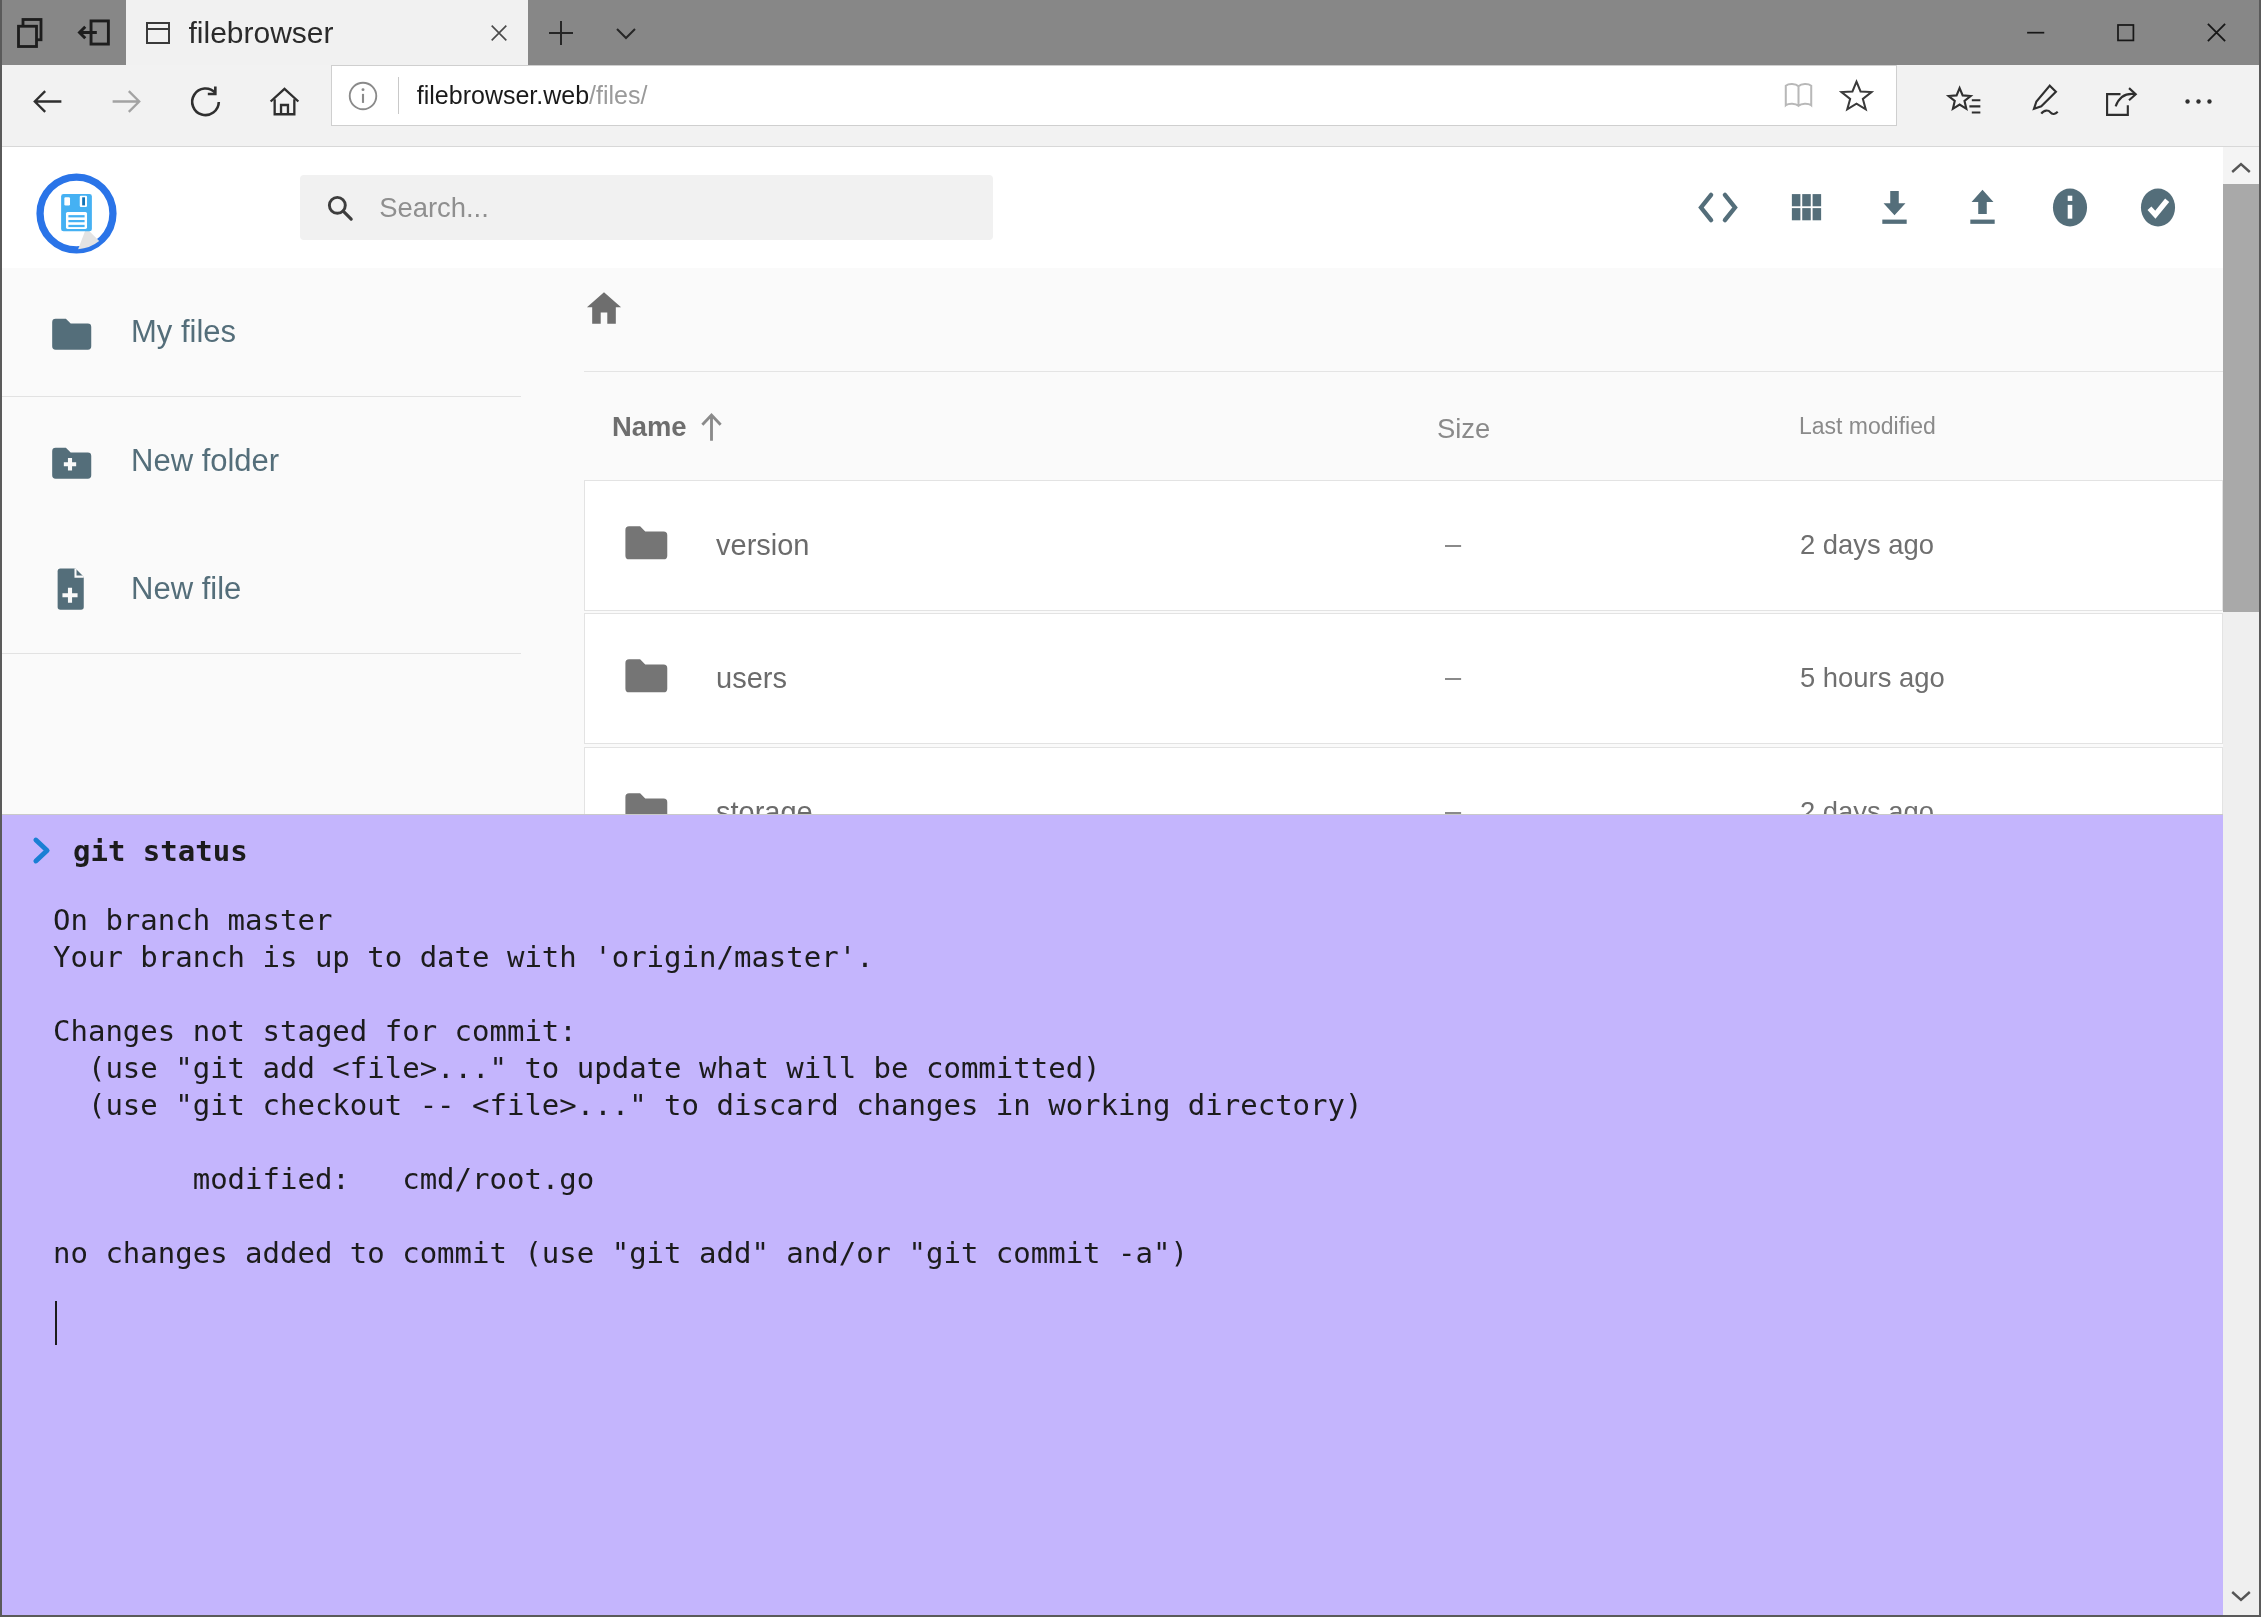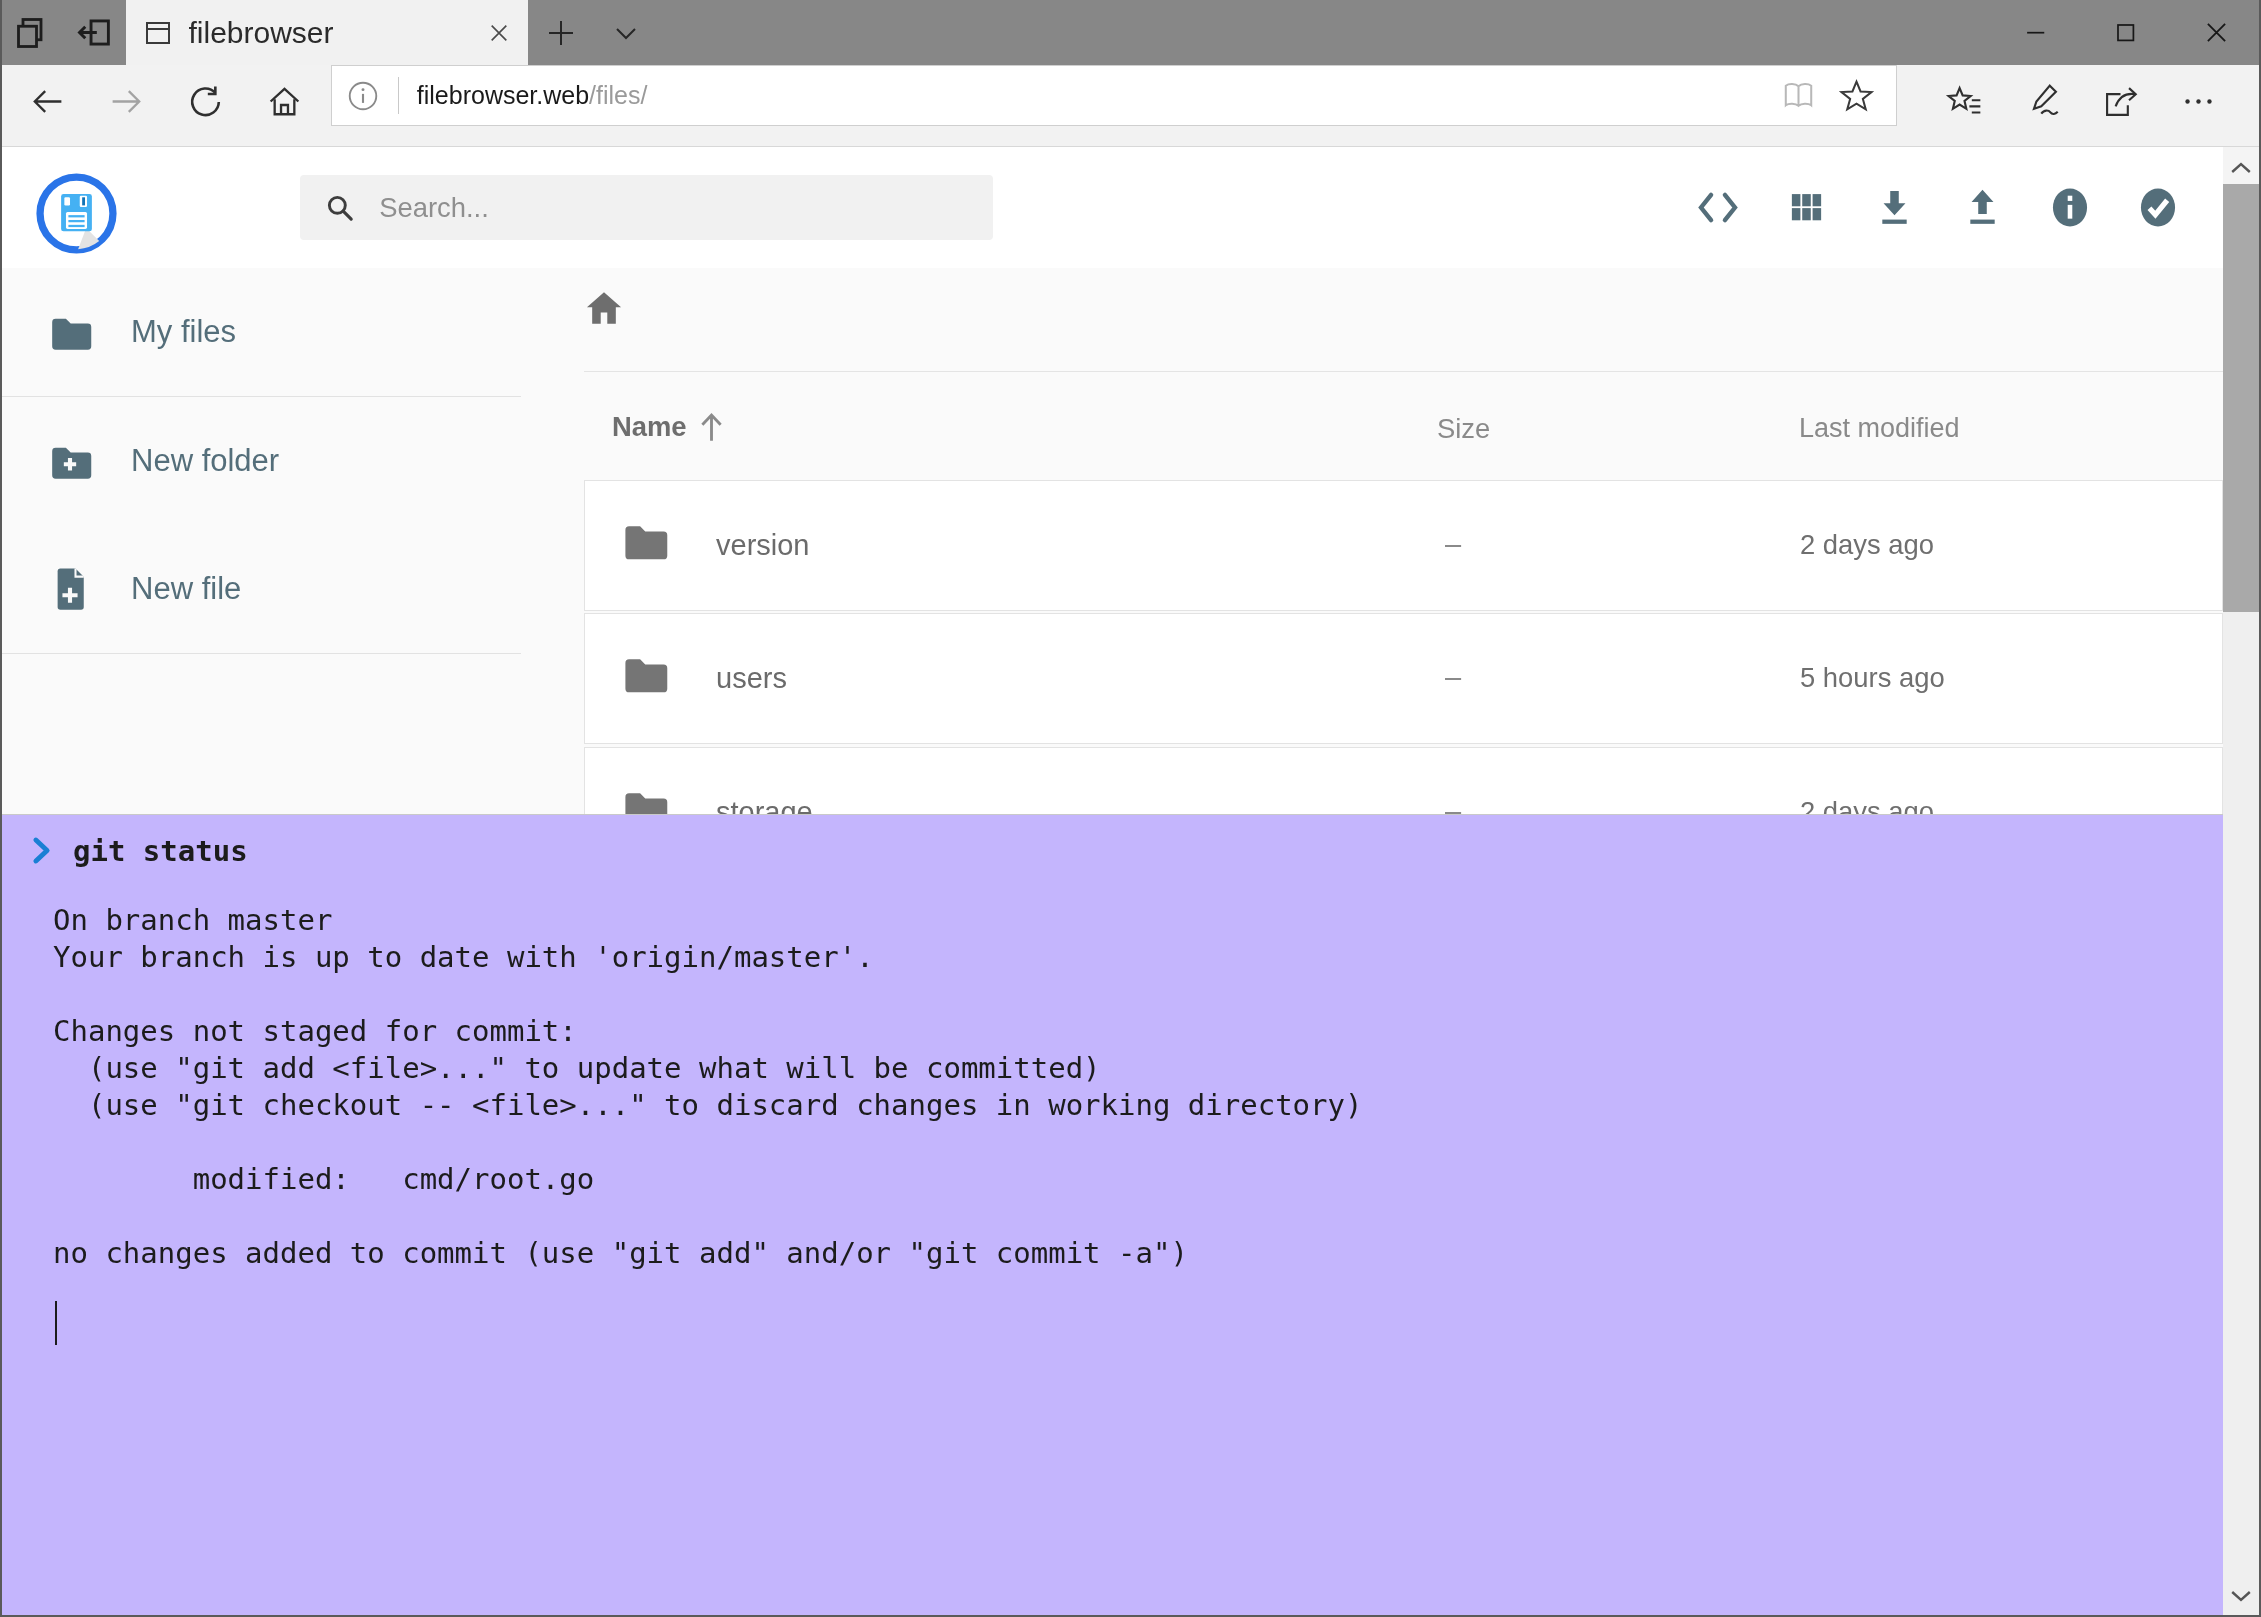--- a/index.html
+++ b/index.html
@@ -54,21 +54,21 @@
   .sidebar { position:absolute; left:0; top:0; width:521px; height:546px; }
   .side-item { height:128px; display:flex; align-items:center; padding-left:48px; gap:39px; color:#546e7a; font-size:31px; }
   .side-div { border-top:1.6px solid #e2e2e2; }
   .side-icon { width:44px; display:flex; justify-content:center; }
 
   .crumb-home { position:absolute; left:583px; top:19.4px; color:#6e6e6e; }
   .list-topdiv { position:absolute; left:584px; top:103px; width:1639px; height:0.8px; background:#e4e4e4; }
   .list-headers { position:absolute; left:0; top:119px; width:2261px; height:81px; }
   .col-name { position:absolute; left:612px; top:24px; font-size:27.4px; font-weight:600; color:#6e6e6e; display:flex; align-items:center; gap:10px; }
   .col-size { position:absolute; left:1437px; top:26px; font-size:27.4px; color:#8a8a8a; }
-  .col-mod  { position:absolute; left:1799px; top:26px; font-size:27px; color:#8a8a8a; }
+  .col-mod  { position:absolute; left:1799px; top:26px; font-size:23px; color:#8a8a8a; }
   .sort-arrow { color:#8a8a8a; }
 
   .rows-clip { position:absolute; left:584px; top:212px; width:1639px; height:334px; overflow:hidden; }
   .file-row { position:relative; height:131px; background:#fff; border:0.8px solid #e3e3e3; margin-bottom:2.4px; }
   .row-folder { position:absolute; left:36px; top:40px; color:#757575; }
   .row-name { position:absolute; left:131px; top:48px; font-size:29px; color:#6b6b6b; }
   .row-size { position:absolute; left:860px; top:47px; font-size:29px; color:#8a8a8a; }
   .row-mod  { position:absolute; left:1215px; top:48px; font-size:27.4px; color:#6f6f6f; }
 
   

